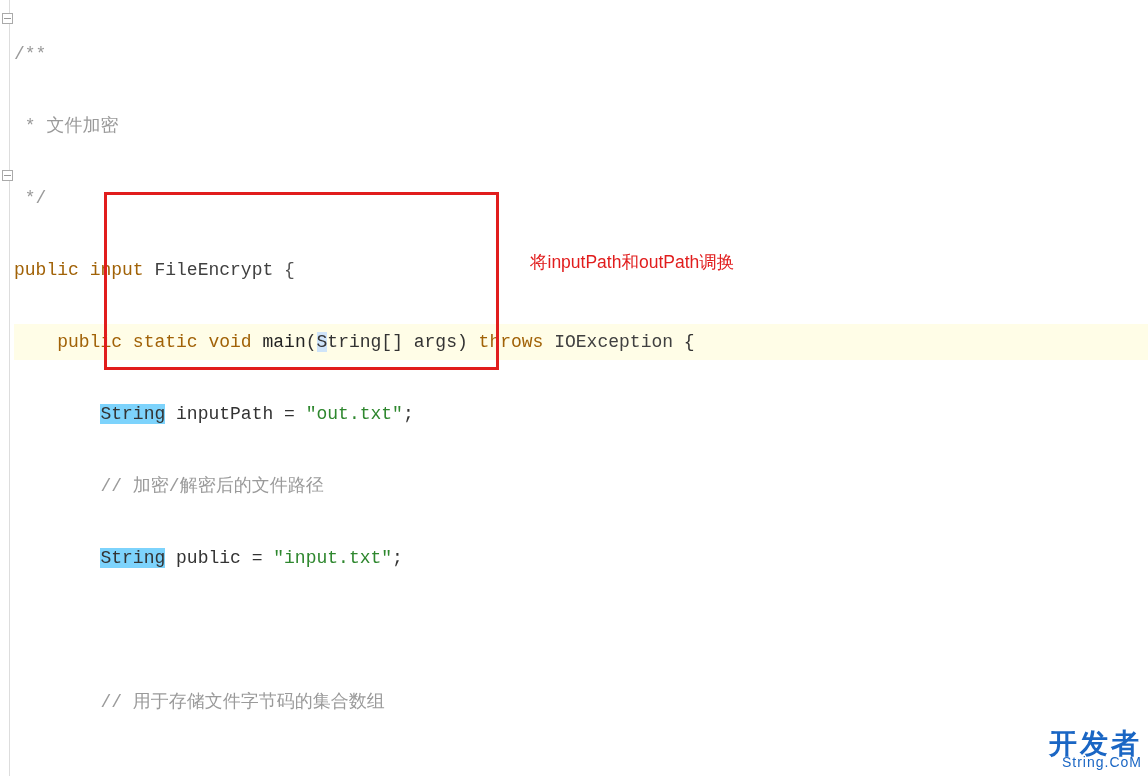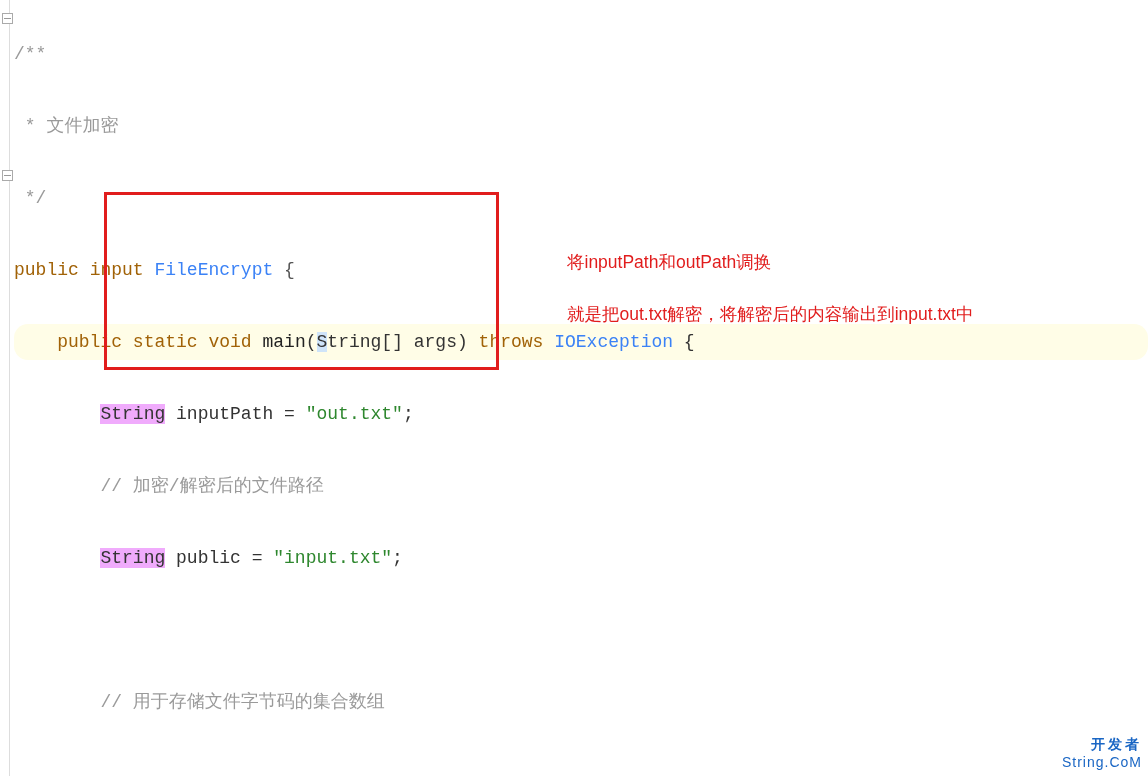--- a/index.html
+++ b/index.html
@@ -35,56 +35,56 @@
     content: "";
     position: absolute;
     background: #999;
   }
   .fold::before { left: 1px; right: 1px; top: 4px; height: 1px; }
   .code {
     padding-left: 14px;
     white-space: pre;
   }
   .line { height: 36px; display: block; }
-  .line.hl-cur { background: #fffde7; border-radius: 14px; }
+  .line.hl-cur { background: #fffde7; }
   .kw { color: #a16207; }
-  .cls { color: #3b82f6; }
+  .cls { color: #404040; }
   .fn { color: #222; }
   .str { color: #2e872e; }
   .comment { color: #9a9a9a; }
   .punct { color: #555; }
-  .hl-type { background: #f0abfc; }
+  .hl-type { background: #7dd3fc; }
   .cursor-mark { background: #cfe4f9; }
   .red-box {
     position: absolute;
     left: 104px;
     top: 192px;
     width: 395px;
     height: 178px;
     border: 3px solid #e11d1d;
   }
   .anno-area {
     position: absolute;
     left: 530px;
     top: 248px;
     color: #e11d1d;
     font-family: "Microsoft YaHei", "PingFang SC", sans-serif;
     font-size: 17.5px;
     line-height: 28px;
   }
-  .anno-line { margin-bottom: 24px; white-space: nowrap; margin-left: 37px; }
+  .anno-line { margin-bottom: 24px; white-space: nowrap; }
   .watermark {
     position: absolute;
     right: 6px;
     bottom: 5px;
     text-align: right;
     font-family: "Microsoft YaHei", sans-serif;
     line-height: 18px;
   }
-  .wm1 { color: #1a66c4; font-size: 14px; letter-spacing: 3px; font-weight: 600; }
+  .wm1 { color: #1a66c4; font-size: 28px; letter-spacing: 3px; font-weight: 600; }
   .wm2 { color: #1a66c4; font-size: 14px; letter-spacing: 1px; }
 </style>
 </head>
 <body>
 
 <div class="gutter">
   <div class="fold" style="top:13px"></div>
   <div class="fold" style="top:170px"></div>
 </div>
 
@@ -108,19 +108,18 @@
 
 
 
 
 </div>
 
 <div class="red-box"></div>
 
 <div class="anno-area">
   <div class="anno-line">将inputPath和outPath调换</div>
-  <div class="anno-line">就是把out.txt解密，将解密后的内容输出到input.txt中</div>
 </div>
 
 <div class="watermark">
   <div class="wm1">开发者</div>
   <div class="wm2">String.CoM</div>
 </div>
 
 </body></html>

